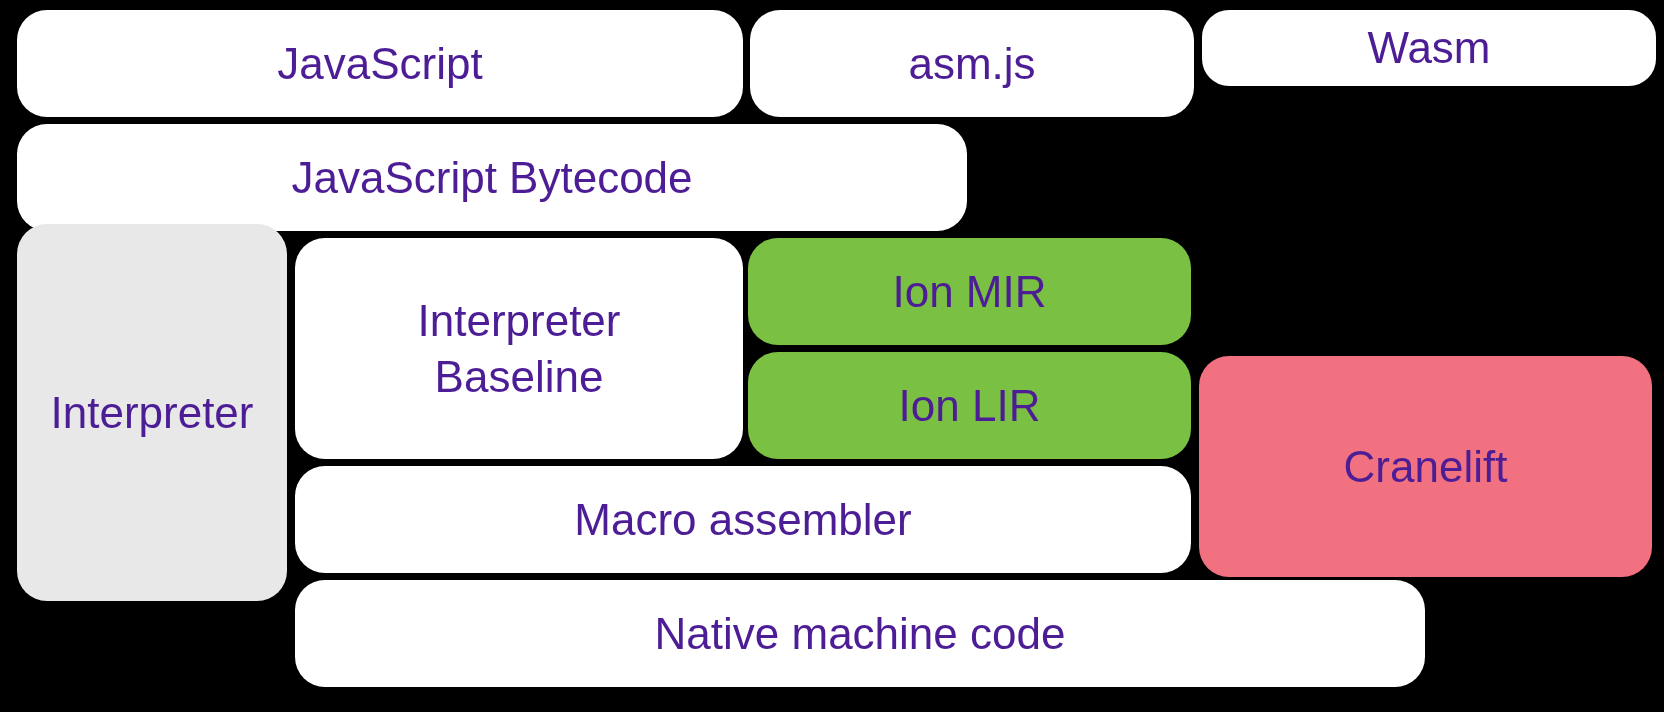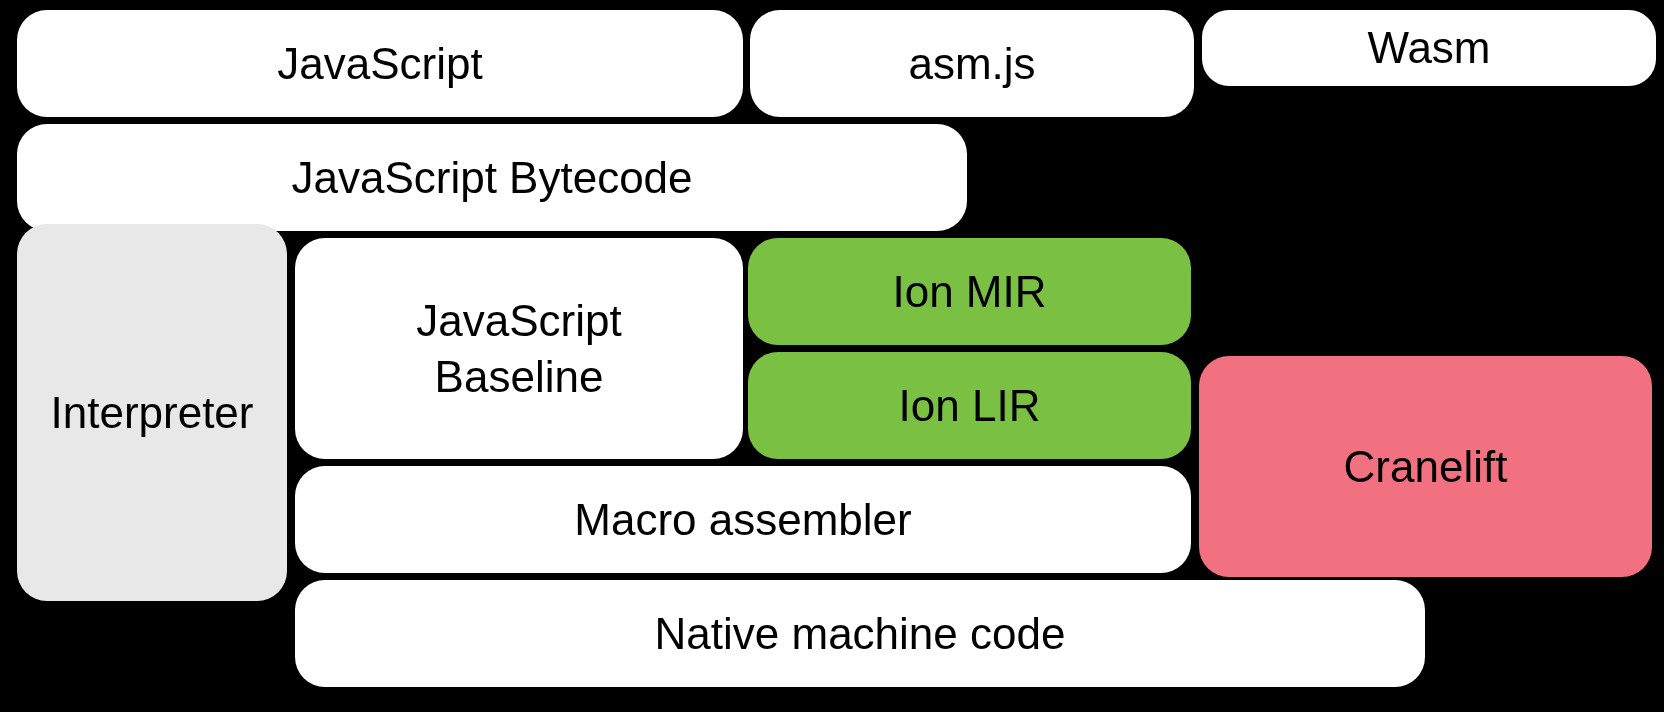--- a/index.html
+++ b/index.html
@@ -17,21 +17,21 @@
   }
   .box {
     position: absolute;
     border-radius: 30px;
     display: flex;
     align-items: center;
     justify-content: center;
     box-sizing: border-box;
   }
   .box .label {
-    color: #000000;
+    color: #4c1d95;
     font-size: 44px;
     line-height: 1.27;
     text-align: center;
     white-space: nowrap;
   }
   .box .label.wrap {
     white-space: normal;
     max-width: 250px;
   }
 </style>
@@ -55,21 +55,21 @@
   <div class="box" style="left: 17px; top: 124px; width: 950px; height: 107px; background: rgb(255, 255, 255);">
     <span class="label">JavaScript Bytecode</span>
   </div>
 
 
   <div class="box" style="left: 17px; top: 224px; width: 270px; height: 377px; background: rgb(232, 232, 232);">
     <span class="label">Interpreter</span>
   </div>
 
   <div class="box" style="left: 295px; top: 238px; width: 448px; height: 221px; background: rgb(255, 255, 255);">
-    <span class="label wrap">JavaScript Baseline</span>
+    <span class="label wrap">Interpreter Baseline</span>
   </div>
 
   <div class="box" style="left: 748px; top: 238px; width: 443px; height: 107px; background: rgb(122, 193, 67);">
     <span class="label">Ion MIR</span>
   </div>
 
   <div class="box" style="left: 748px; top: 352px; width: 443px; height: 107px; background: rgb(122, 193, 67);">
     <span class="label">Ion LIR</span>
   </div>
 

